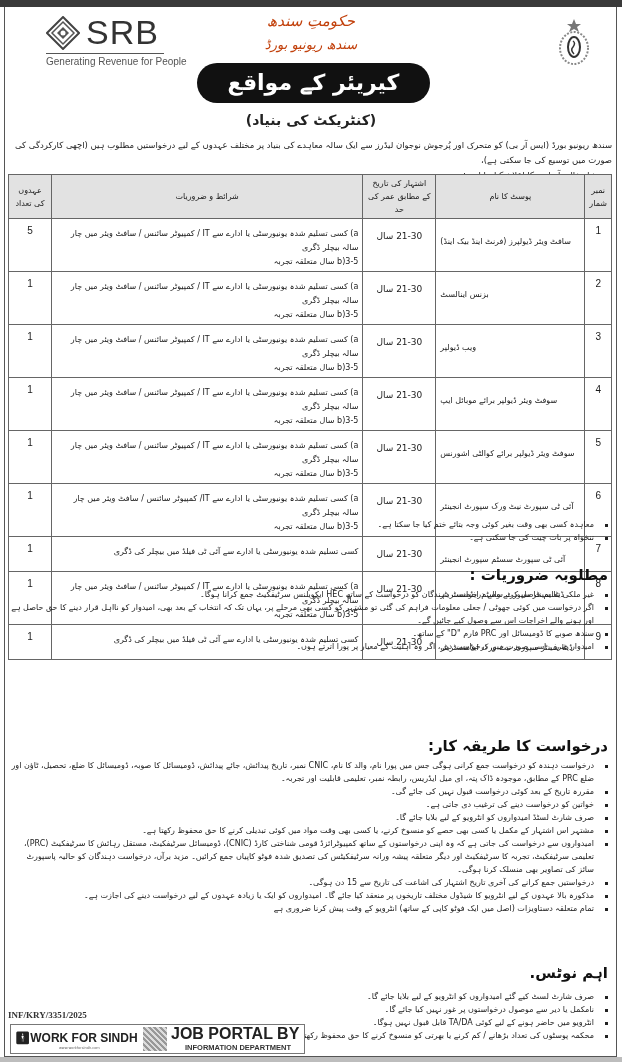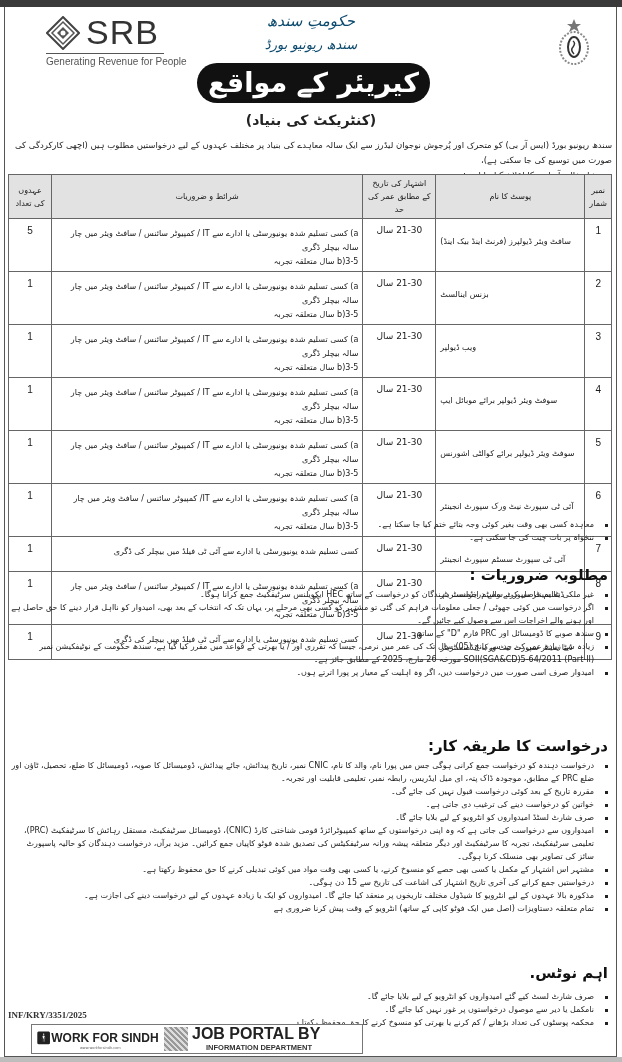--- a/index.html
+++ b/index.html
@@ -7,46 +7,46 @@
   .topbar{position:absolute;left:0;top:0;width:622px;height:7px;background:#3a3a3a;}
   .frame{position:absolute;left:4px;top:7px;width:613px;height:1050px;border:1.5px solid #555;border-top:none;box-sizing:border-box;}
   .bottombar{position:absolute;left:0;top:1057px;width:622px;height:5px;background:#bdbdbd;}
   
   .srb{position:absolute;left:14px;top:16px;width:120px;height:48px;margin-left:32px;}
   .srb-mark{position:absolute;left:0;top:0;width:34px;height:34px;}
   .srb-text{position:absolute;left:40px;top:-2px;font-family:"Liberation Sans",sans-serif;font-size:34px;letter-spacing:1px;color:#333;font-weight:300;line-height:36px;}
   .srb-line{position:absolute;left:0;top:37px;width:118px;height:1px;background:#555;}
   .srb-tag{position:absolute;left:0;top:40px;font-family:"Liberation Sans",sans-serif;font-size:10px;color:#555;white-space:nowrap;}
   .emblem{position:absolute;left:552px;top:18px;width:44px;height:54px;}
-  .gov1,.gov2{position:absolute;left:0;width:622px;text-align:center;font-family:"DejaVu Sans",sans-serif;font-style:italic;color:#0c4a6e;direction:rtl;}
+  .gov1,.gov2{position:absolute;left:0;width:622px;text-align:center;font-family:"DejaVu Sans",sans-serif;font-style:italic;color:#c2410c;direction:rtl;}
   .gov1{top:12px;font-size:15px;}
   .gov2{top:37px;font-size:13px;}
-  .banner{position:absolute;left:197px;top:63px;width:233px;height:40px;background:#111;border-radius:20px;color:#fff;text-align:center;font-weight:bold;font-size:27px;line-height:40px;direction:rtl;}
+  .banner{position:absolute;left:197px;top:63px;width:233px;height:40px;background:#111;border-radius:20px;color:#fff;text-align:center;font-weight:bold;font-size:22px;line-height:40px;direction:rtl;}
   .subtitle{position:absolute;left:0;top:112px;width:622px;text-align:center;font-size:14px;font-weight:bold;direction:rtl;color:#222;}
   .intro{position:absolute;left:12px;top:138px;width:600px;direction:rtl;text-align:right;font-size:8.5px;line-height:15px;color:#222;}
   
   table.jobs{position:absolute;left:8px;top:174px;width:604px;border-collapse:collapse;direction:rtl;font-size:8px;}
   table.jobs th,table.jobs td{border:1px solid #666;padding:2px 4px;vertical-align:top;}
   table.jobs th{background:#e2e2e2;font-weight:normal;text-align:center;height:30px;vertical-align:middle;line-height:13px;}
   table.jobs td.sr{width:16px;text-align:center;font-family:"Liberation Sans",sans-serif;font-size:10px;padding-top:6px;}
   table.jobs td.post{width:140px;text-align:left;padding-top:18px;}
-  table.jobs td.age{width:64px;text-align:center;padding-top:6px;font-size:9px;}
+  table.jobs td.age{width:64px;text-align:center;padding-top:12px;font-size:9px;}
   table.jobs td.req{text-align:right;line-height:14px;padding-top:8px;}
   table.jobs td.cnt{width:34px;text-align:center;font-family:"Liberation Sans",sans-serif;font-size:10px;padding-top:6px;}
   table.jobs tr.r2 td{height:30px;}
   table.jobs tr.r1 td{height:14px;}
   .req-b{display:block;}
   
   .section{position:absolute;left:10px;width:602px;direction:rtl;text-align:right;}
   .section h3{margin:4px;font-size:15px;font-weight:bold;color:#111;}
   .section ul{margin:0;padding:0;list-style:none;}
   .section li{position:relative;padding-right:18px;font-size:8px;line-height:13px;color:#222;}
   .section li:before{content:"";position:absolute;right:4px;top:6px;width:3px;height:3px;background:#222;}
   .ref{position:absolute;left:8px;top:1010px;font-family:"Liberation Serif",serif;font-weight:bold;font-size:9px;color:#333;}
-  .portal{position:absolute;left:10px;top:1024px;width:332px;height:30px;border:1px solid #777;box-sizing:border-box;background:#fff;margin-left:21px;}
+  .portal{position:absolute;left:10px;top:1024px;width:295px;height:30px;border:1px solid #777;box-sizing:border-box;background:#fff;}
   .portal .wfs{position:absolute;left:4px;top:6px;font-family:"Liberation Sans",sans-serif;font-weight:bold;font-size:12px;color:#222;white-space:nowrap;}
   .portal .wfs-url{position:absolute;left:48px;top:21px;font-size:3.5px;color:#666;}
   .portal .qr{position:absolute;left:132px;top:2px;width:24px;height:24px;background:repeating-linear-gradient(45deg,#999 0 2px,#ddd 2px 4px);}
   .portal .jp{position:absolute;left:160px;top:0px;font-family:"Liberation Sans",sans-serif;font-weight:bold;font-size:16px;color:#222;white-space:nowrap;}
   .portal .info{position:absolute;left:174px;top:18px;font-family:"Liberation Sans",sans-serif;font-weight:bold;font-size:7.5px;color:#333;white-space:nowrap;}
 </style>
 </head>
 <body>
 
 <div class="topbar"></div>
@@ -191,45 +191,45 @@
     <li>تنخواہ پر بات چیت کی جا سکتی ہے۔</li>
   </ul>
 </div>
 
 <div class="section" style="top:562px;">
   <h3>مطلوبہ ضروریات :</h3>
   <ul>
     <li>غیر ملکی تعلیم حاصل کرنے والے درخواست دہندگان کو درخواست کے ساتھ HEC ایکویلنس سرٹیفکیٹ جمع کرانا ہوگا۔</li>
     <li>اگر درخواست میں کوئی جھوٹی / جعلی معلومات فراہم کی گئی تو مشتہر کو کسی بھی مرحلے پر، یہاں تک کہ انتخاب کے بعد بھی، امیدوار کو نااہل قرار دینے کا حق حاصل ہے اور ہونے والے اخراجات اس سے وصول کیے جائیں گے۔</li>
     <li>سندھ صوبے کا ڈومیسائل اور PRC فارم "D" کے ساتھ۔</li>
-    <li>زیادہ سے زیادہ عمر کی حد سے پانچ (05) سال تک کی عمر میں نرمی، جیسا کہ تقرری اور / یا بھرتی کے قواعد میں مقرر کیا گیا ہے، سندھ حکومت کے نوٹیفکیشن نمبر SOII(SGA&amp;CD)5-64/2011 (Part-II) مورخہ 26 مارچ، 2025 کے مطابق جائز ہے۔</li>
     <li>امیدوار صرف اسی صورت میں درخواست دیں، اگر وہ اہلیت کے معیار پر پورا اترتے ہوں۔</li>
   </ul>
 </div>
 
 <div class="section" style="top:733px;">
   <h3>درخواست کا طریقہ کار:</h3>
   <ul>
     <li>درخواست دہندہ کو درخواست جمع کرانی ہوگی جس میں پورا نام، والد کا نام، CNIC نمبر، تاریخ پیدائش، جائے پیدائش، ڈومیسائل کا صوبہ، ڈومیسائل کا ضلع، تحصیل، ٹاؤن اور ضلع PRC کے مطابق، موجودہ ڈاک پتہ، ای میل ایڈریس، رابطہ نمبر، تعلیمی قابلیت اور تجربہ۔</li>
     <li>مقررہ تاریخ کے بعد کوئی درخواست قبول نہیں کی جائے گی۔</li>
     <li>خواتین کو درخواست دینے کی ترغیب دی جاتی ہے۔</li>
     <li>صرف شارٹ لسٹڈ امیدواروں کو انٹرویو کے لیے بلایا جائے گا۔</li>
+    <li>مشتہر اس اشتہار کے مکمل یا کسی بھی حصے کو منسوخ کرنے، یا کسی بھی وقت مواد میں کوئی تبدیلی کرنے کا حق محفوظ رکھتا ہے۔</li>
     <li>امیدواروں سے درخواست کی جاتی ہے کہ وہ اپنی درخواستوں کے ساتھ کمپیوٹرائزڈ قومی شناختی کارڈ (CNIC)، ڈومیسائل سرٹیفکیٹ، مستقل رہائش کا سرٹیفکیٹ (PRC)، تعلیمی سرٹیفکیٹ، تجربہ کا سرٹیفکیٹ اور دیگر متعلقہ پیشہ ورانہ سرٹیفکیٹس کی تصدیق شدہ فوٹو کاپیاں جمع کرائیں۔ مزید برآں، درخواست دہندگان کو حالیہ پاسپورٹ سائز کی تصاویر بھی منسلک کرنا ہوگی۔</li>
-    <li>مشتہر اس اشتہار کے مکمل یا کسی بھی حصے کو منسوخ کرنے، یا کسی بھی وقت مواد میں کوئی تبدیلی کرنے کا حق محفوظ رکھتا ہے۔</li>
     <li>درخواستیں جمع کرانے کی آخری تاریخ اشتہار کی اشاعت کی تاریخ سے 15 دن ہوگی۔</li>
     <li>مذکورہ بالا عہدوں کے لیے انٹرویو کا شیڈول مختلف تاریخوں پر منعقد کیا جائے گا۔ امیدواروں کو ایک یا زیادہ عہدوں کے لیے درخواست دینے کی اجازت ہے۔</li>
     <li>تمام متعلقہ دستاویزات (اصل میں ایک فوٹو کاپی کے ساتھ) انٹرویو کے وقت پیش کرنا ضروری ہے</li>
   </ul>
 </div>
 
 <div class="section" style="top:960px;">
   <h3>اہم نوٹس.</h3>
   <ul style="margin-top:8px;">
     <li>صرف شارٹ لسٹ کیے گئے امیدواروں کو انٹرویو کے لیے بلایا جائے گا۔</li>
     <li>نامکمل یا دیر سے موصول درخواستوں پر غور نہیں کیا جائے گا۔</li>
+    <li>انٹرویو میں حاضر ہونے کے لیے کوئی TA/DA قابل قبول نہیں ہوگا۔</li>
     <li>محکمہ پوسٹوں کی تعداد بڑھانے / کم کرنے یا بھرتی کو منسوخ کرنے کا حق محفوظ رکھتا ہے۔</li>
   </ul>
 </div>
 
 <div class="ref">INF/KRY/3351/2025</div>
 <div class="portal">
   <div class="wfs"><span>🚹︎</span><span>WORK FOR SINDH</span></div>
   <div class="wfs-url">www.workforsindh.com</div>
   <div class="qr"></div>
   <div class="jp">JOB PORTAL BY</div>

